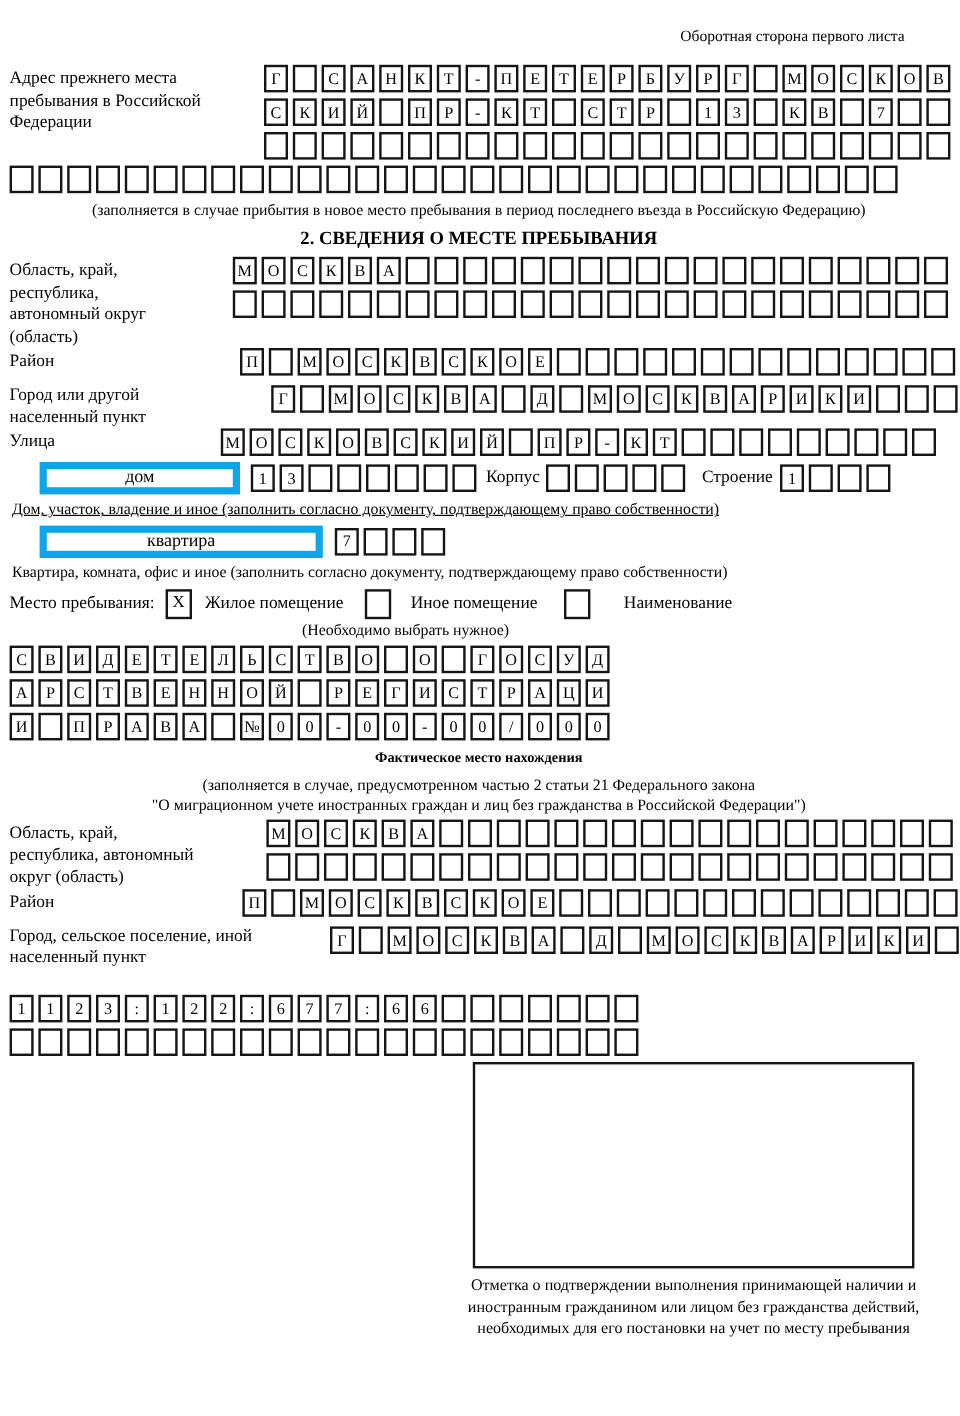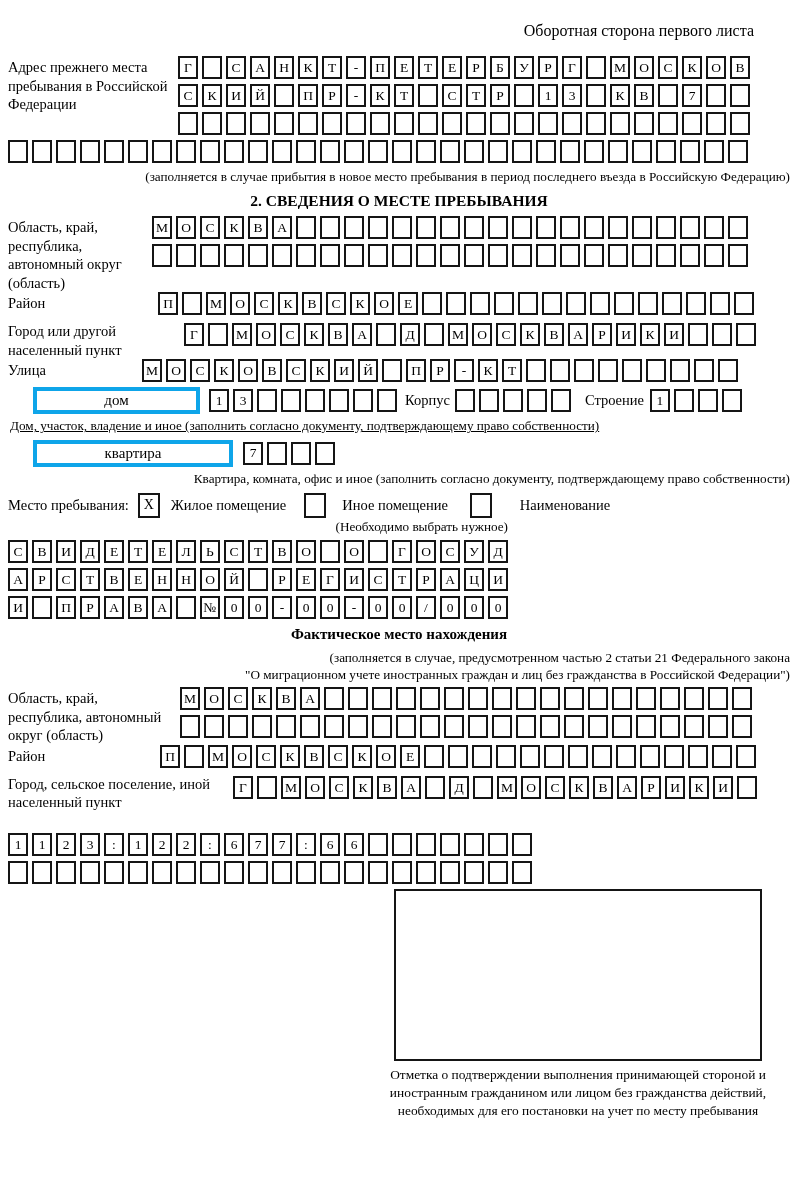--- a/index.html
+++ b/index.html
@@ -3,40 +3,40 @@
 <meta charset="utf-8">
 <style>
   * { margin:0; padding:0; box-sizing:border-box; }
   html,body { background:#fff; }
   body {
     width:800px; height:1180px; overflow:hidden;
     font-family:"Liberation Serif", serif; color:#000;
   }
   .page { padding:8px 10px 0 8px; }
 
-  .top-note { text-align:right; font-size:16px; padding-right:36px; margin-top:14px; }
-
-  .field { display:flex; align-items:flex-start; }
+  .top-note { text-align:right; font-size:13px; padding-right:36px; margin-top:14px; }
+
+  .field { display:flex; align-items:flex-start;gap:42px; }
   .label { flex-shrink:0; font-size:14.5px; line-height:1.28; padding-top:2px; padding-right:6px; }
   .rows  { display:flex; flex-direction:column; }
 
   .cells { display:flex; gap:4px; margin-bottom:5px; }
   .cell  {
     flex:0 0 20px; width:20px; height:23px;
     border:2px solid #151515;
     display:flex; align-items:center; justify-content:center;
     font-size:13.5px; line-height:1;
   }
 
-  .cap { text-align:right; font-size:13.2px; line-height:1.3; }
+  .cap { text-align:center; font-size:13.2px; line-height:1.3; }
   .hdr { text-align:center; font-weight:bold; font-size:15.5px; }
 
   .inline-row { display:flex; align-items:center; }
   .wbox {
-    border:4px solid #0ea5e9; height:27px;
+    border:6px solid #0ea5e9; height:27px;
     display:flex; align-items:center; justify-content:center;
     font-size:15px;
   }
   .side-label { font-size:14.5px; }
 
   .chk {
     width:22px; height:25px; border:2px solid #151515;
     display:flex; align-items:center; justify-content:center;
     font-size:14px; flex-shrink:0;
   }
@@ -347,29 +347,29 @@
     <div class="cells" style="margin:0;">
         <div class="cell">1</div>
         <div class="cell"></div>
         <div class="cell"></div>
         <div class="cell"></div>
       </div>
   </div>
   <div class="cap" style="text-align:left; margin-left:2px;text-decoration:underline;">Дом, участок, владение и иное (заполнить согласно документу, подтверждающему право собственности)</div>
 
   <div class="inline-row" style="margin-left:25px; margin-top:5px; margin-bottom:3px;">
-    <div class="wbox" style="width:200px;text-align:center;">квартира</div>
+    <div class="wbox" style="width:236px;text-align:center;">квартира</div>
     <div class="cells" style="margin:0 0 0 10px;">
         <div class="cell">7</div>
         <div class="cell"></div>
         <div class="cell"></div>
         <div class="cell"></div>
       </div>
   </div>
-  <div class="cap" style="text-align:right; margin-left:2px;">Квартира, комната, офис и иное (заполнить согласно документу, подтверждающему право собственности)</div>
+  <div class="cap" style="text-align:left; margin-left:2px;">Квартира, комната, офис и иное (заполнить согласно документу, подтверждающему право собственности)</div>
 
   <div class="inline-row" style="margin-top:6px;">
     <div class="side-label">Место пребывания:</div>
     <div class="chk" style="margin-left:9px;">X</div>
     <div class="side-label" style="margin-left:11px;">Жилое помещение</div>
     <div class="chk" style="margin-left:18px;"></div>
     <div class="side-label" style="margin-left:16px;">Иное помещение</div>
     <div class="chk" style="margin-left:22px;"></div>
     <div class="side-label" style="margin-left:28px;">Наименование</div>
   </div>
@@ -442,21 +442,21 @@
           <div class="cell">0</div>
           <div class="cell">0</div>
           <div class="cell">/</div>
           <div class="cell">0</div>
           <div class="cell">0</div>
           <div class="cell">0</div>
         </div>
     </div>
   </div>
 
-  <div class="hdr" style="font-size:15px; margin-top:2px;">Фактическое место нахождения</div>
+  <div class="hdr" style="font-size:12px; margin-top:2px;">Фактическое место нахождения</div>
   <div class="cap" style="margin-top:6px;">(заполняется в случае, предусмотренном частью 2 статьи 21 Федерального закона</div>
   <div class="cap">"О миграционном учете иностранных граждан и лиц без гражданства в Российской Федерации")</div>
 
   <div class="field" style="margin-top:4px;">
     <div class="label" style="width:172px;">Область, край, республика, автономный округ (область)</div>
     <div class="rows">
       <div class="cells">
           <div class="cell">М</div>
           <div class="cell">О</div>
           <div class="cell">С</div>
@@ -617,15 +617,15 @@
           <div class="cell"></div>
           <div class="cell"></div>
           <div class="cell"></div>
           <div class="cell"></div>
           <div class="cell"></div>
         </div>
     </div>
   </div>
 
   <div class="stamp-rect"></div>
-  <div class="stamp-cap">Отметка о подтверждении выполнения принимающей стороной и иностранным гражданином или лицом без гражданства действий, необходимых для его постановки на учет по месту пребывания</div>
+  <div class="stamp-cap">Отметка о подтверждении выполнения принимающей наличии и иностранным гражданином или лицом без гражданства действий, необходимых для его постановки на учет по месту пребывания</div>
 
 </div>
 
 </body></html>

